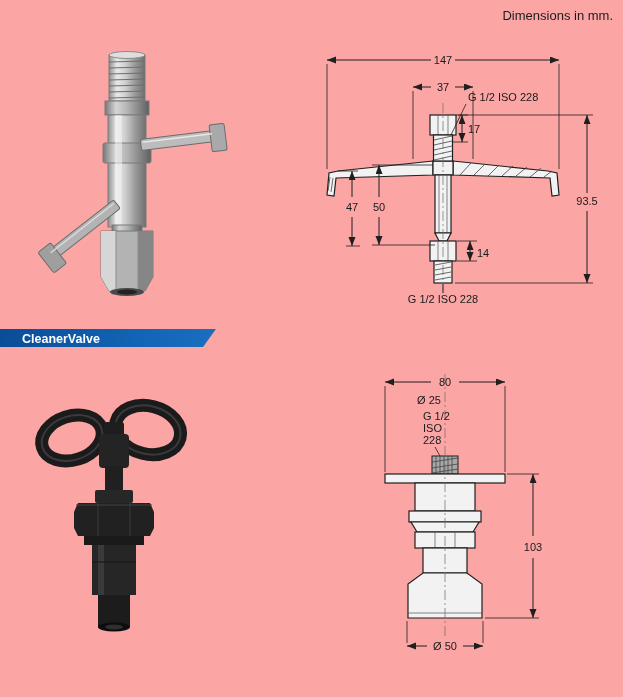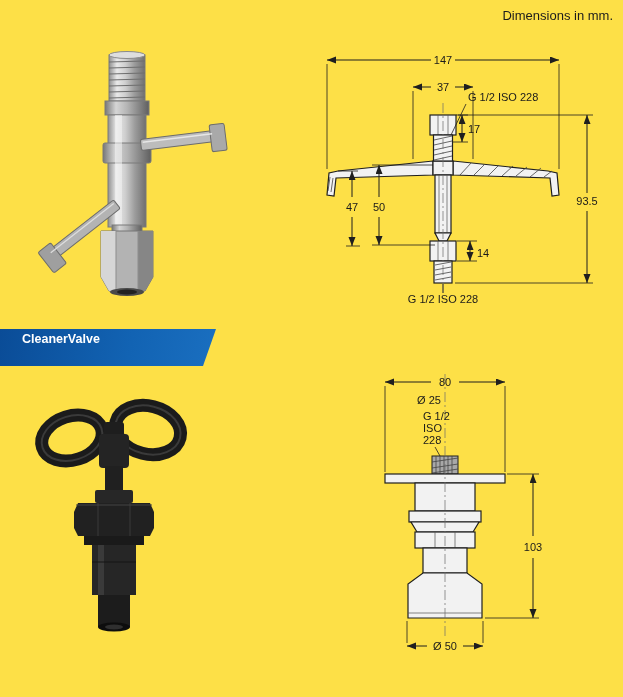--- a/index.html
+++ b/index.html
@@ -1,27 +1,27 @@
 <!DOCTYPE html>
 <html><head>
 <meta charset="utf-8">
 <style>
   html,body { margin:0; padding:0; background:#dcdcdc; }
   .page {
     position:relative; width:623px; height:697px;
-    background:#fde047; overflow:hidden;
+    background:#fca5a5; overflow:hidden;
     font-family:"Liberation Sans", sans-serif;
     color:#1a1a1a;
   }
   .note {
     position:absolute; top:8px; right:10px;
     font-size:13px; color:#1c1c1c;
   }
   .banner {
-    position:absolute; left:0; width:216px; height:37px;
+    position:absolute; left:0; width:216px; height:18px;
     background:linear-gradient(100deg,#0a4c97 0%, #1263b3 60%, #1a6fc0 100%);
     clip-path:polygon(0 0, 100% 0, calc(100% - 13px) 100%, 0 100%);
     color:#ffffff; font-weight:bold; font-size:12.5px; line-height:21px;
     padding-left:22px; box-sizing:border-box;
   }
   .banner-1 { top:329px; }
   .banner-2 { top:644px; }
   .photo-1 { position:absolute; left:15px; top:45px; }
   .photo-2 { position:absolute; left:18px; top:392px; }
   .drawing-1 { position:absolute; left:300px; top:45px; }

